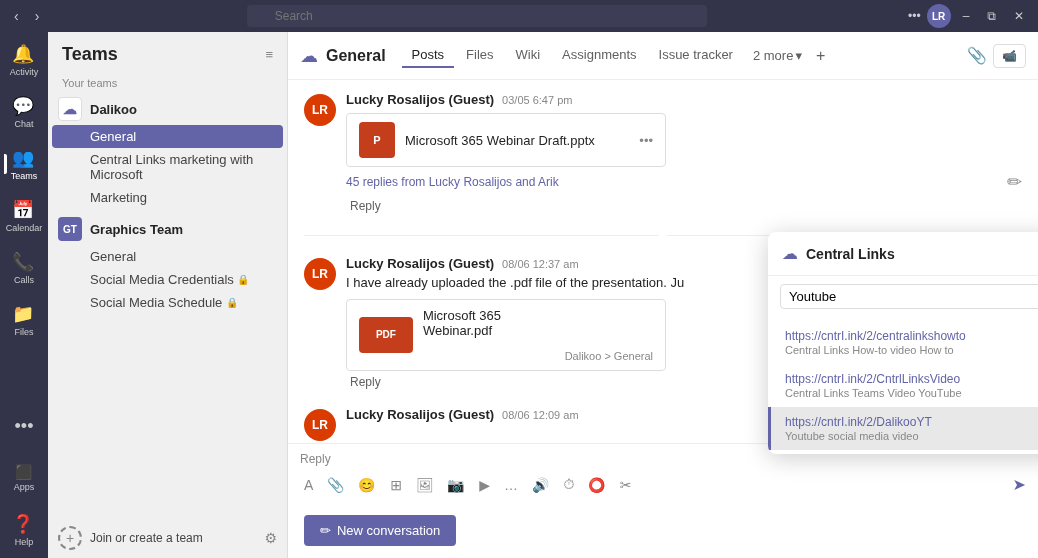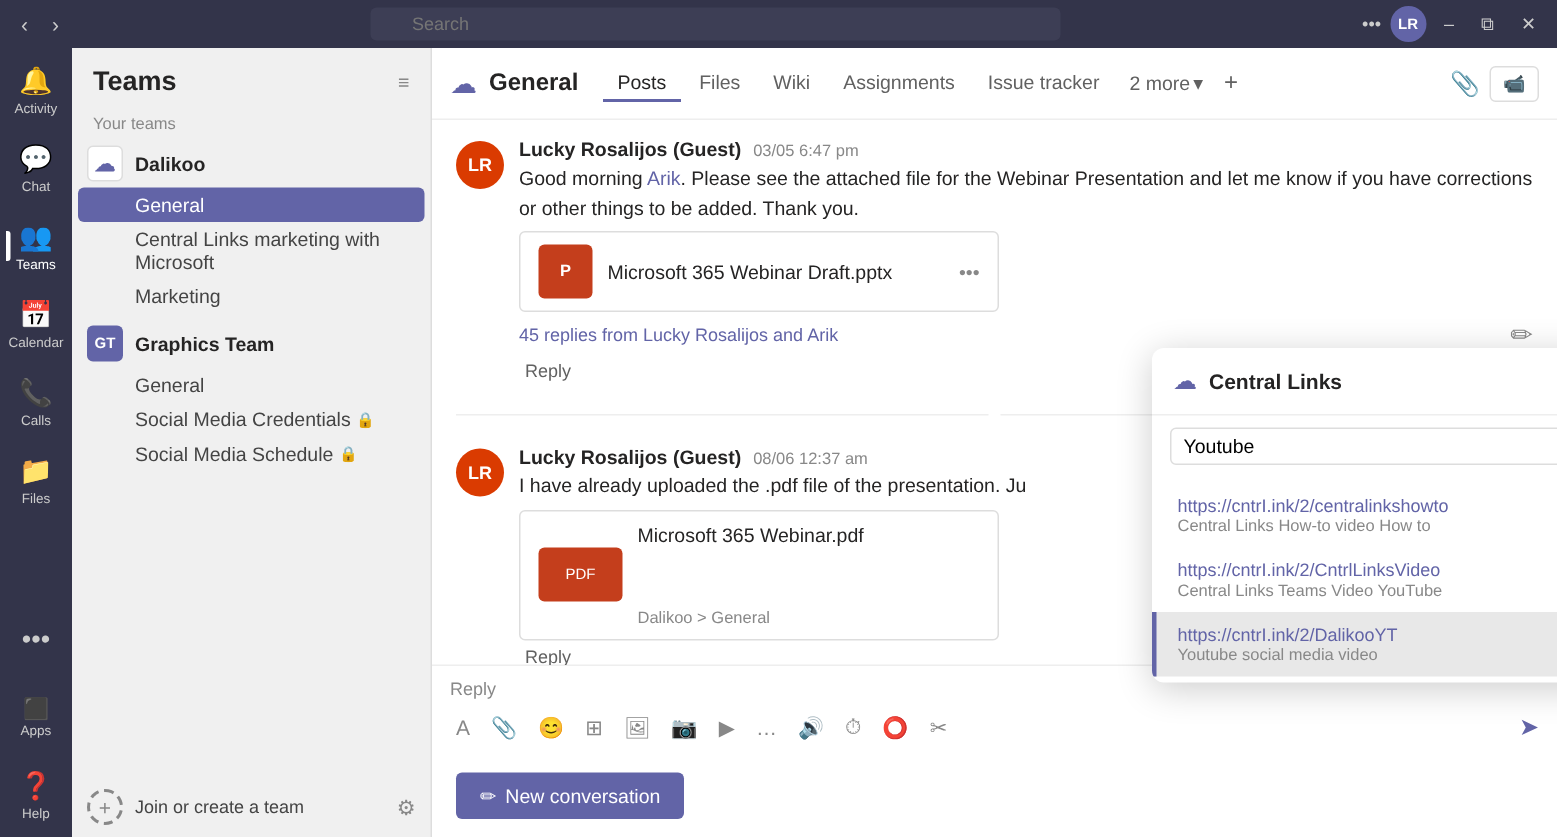--- a/index.html
+++ b/index.html
@@ -201,22 +201,22 @@
       display: flex; align-items: center; gap: 10px;
       border: 1px solid #ddd; border-radius: 4px;
       padding: 8px 12px; margin-top: 6px;
       max-width: 320px; cursor: pointer;
       background: white;
     }
     .att-name { font-size: 13px; color: #252424; flex: 1; }
     .att-more { color: #888; cursor: pointer; }
 
     .pdf-attachment { border-color: #ddd; }
-    .pdf-icon { width: 56px; height: 36px; background: #c43e1c; border-radius: 4px; display: flex; align-items: center; justify-content: center; color: white; font-size: 10px; font-weight: normal; }
-    .pdf-info { display: flex; flex-direction: column; }
+    .pdf-icon { width: 56px; height: 36px; background: #c43e1c; border-radius: 4px; display: flex; align-items: center; justify-content: center; color: white; font-size: 10px; font-weight: bold; }
+    .pdf-info { display: flex; flex-direction: row; }
     .pdf-source { font-size: 11px; color: #888; margin-top: 42px; }
 
     .reply-bar { display: flex; align-items: center; gap: 4px; padding: 2px 0; }
     .replies-count { font-size: 12px; color: #6264a7; cursor: pointer; }
     .reply-btn { font-size: 12px; color: #616161; cursor: pointer; background: none; border: none; padding: 2px 4px; }
 
     
     .reply-compose {
       border-top: 1px solid #eee;
       padding: 8px 12px;
@@ -424,21 +424,20 @@
     <div class="messages-area">
 
       <div class="message-thread">
         <div class="message-row">
           <div class="msg-avatar">LR</div>
           <div class="msg-body">
             <div class="msg-meta">
               <span class="msg-author">Lucky Rosalijos (Guest)</span>
               <span class="msg-time">03/05 6:47 pm</span>
             </div>
-            <div class="msg-text">Good morning <span class="msg-link">Arik</span>. Please see the attached file for the Webinar Presentation and let me know if you have corrections or other things to be added. Thank you.</div>
             <div class="attachment">
               <div style="width:36px;height:36px;background:#c43e1c;border-radius:4px;display:flex;align-items:center;justify-content:center;color:white;font-size:11px;font-weight:bold;">P</div>
               <span class="att-name">Microsoft 365 Webinar Draft.pptx</span>
               <span class="att-more">•••</span>
             </div>
           </div>
         </div>
         <div class="reply-bar" style="margin-left:42px;">
           <span class="replies-count">45 replies from Lucky Rosalijos and Arik</span>
           <span style="color:#888;font-size:18px;margin-left:auto;cursor:pointer;">✏</span>

